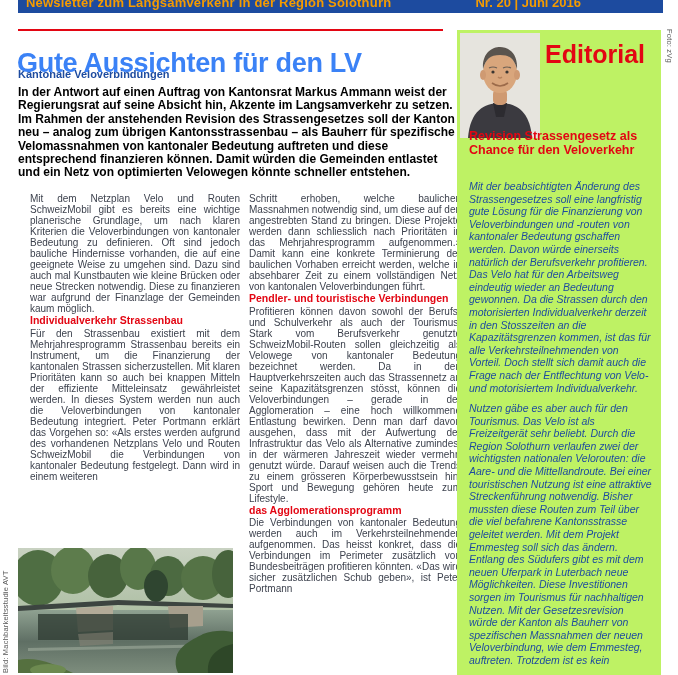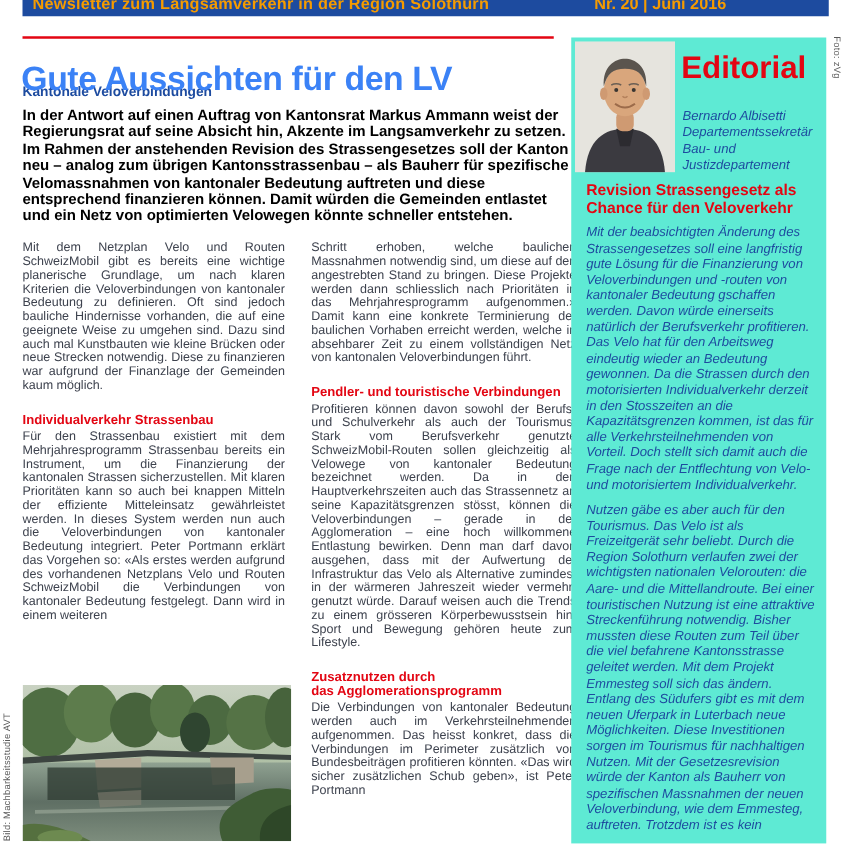--- a/index.html
+++ b/index.html
@@ -12,36 +12,36 @@
   .masthead-issue{position:absolute;top:-5px;right:82px;font-size:13px;font-weight:bold;color:#f59b00;white-space:nowrap;}
 
   .red-rule{position:absolute;left:18px;top:29px;width:425px;height:2px;background:#e30613;}
 
   .kicker{position:absolute;left:18px;top:36px;font-size:11px;font-weight:bold;color:#1d4b9f;margin-top:32px;}
   .headline{position:absolute;left:17px;top:48px;font-size:27px;font-weight:bold;color:#3b82f6;letter-spacing:-.3px;}
   .intro{position:absolute;left:18px;top:86px;width:440px;font-size:12px;line-height:13.4px;font-weight:bold;color:#000000;}
 
   
   .col{position:absolute;top:193px;font-size:10px;line-height:11px;color:#3d424e;text-align:justify;}
-  .col1{left:18px;width:210px;}
+  .col1{left:30px;width:210px;}
   .col2{left:249px;width:212px;height:482px;overflow:hidden;}
   .col p{margin:0 0 0 0;}
   .col .subhead{margin:7px 0 1px 0;font-size:10.5px;line-height:11.5px;font-weight:bold;color:#e30613;text-align:left;}
-  .col .subhead.first-gap{margin-top:17px;}
+  .col .subhead.first-gap{margin-top:1px;}
 
   
   .bridge-photo{position:absolute;left:18px;top:548px;width:215px;height:125px;overflow:hidden;}
   .photo-credit-left{position:absolute;left:1px;top:548px;height:125px;writing-mode:vertical-rl;transform:rotate(180deg);font-size:7.5px;color:#5a5a5a;letter-spacing:.2px;}
 
   
-  .sidebar{position:absolute;left:457px;top:30px;width:204px;height:645px;background:#5eead4;}
+  .sidebar{position:absolute;left:457px;top:30px;width:204px;height:645px;background:#bef264;}
   .sidebar-photo{position:absolute;left:3px;top:3px;width:80px;height:105px;overflow:hidden;}
   .editorial-title{position:absolute;left:88px;top:10px;font-size:25px;font-weight:bold;color:#e30613;}
   .editorial-author{position:absolute;left:89px;top:57px;font-size:10.5px;line-height:13px;font-style:italic;color:#1d4b9f;}
-  .editorial-heading{position:absolute;left:12px;top:116px;width:185px;font-size:12.5px;line-height:13.5px;font-weight:bold;color:#e30613;}
+  .editorial-heading{position:absolute;left:12px;top:100px;width:185px;font-size:12.5px;line-height:13.5px;font-weight:bold;color:#e30613;}
   .editorial-body{position:absolute;left:12px;top:150px;width:184px;font-size:10.5px;line-height:12.6px;font-style:italic;color:#1d4b9f;}
   .editorial-body p{margin:0 0 8px 0;}
 
   .photo-credit-right{position:absolute;left:665px;top:29px;height:60px;writing-mode:vertical-rl;font-size:7.5px;color:#5a5a5a;letter-spacing:.2px;}
 </style>
 </head>
 <body>
 
 <div id="page">
 
@@ -60,21 +60,20 @@
     <p>Mit dem Netzplan Velo und Routen SchweizMobil gibt es bereits eine wichtige planerische Grundlage, um nach klaren Kriterien die Veloverbindungen von kantonaler Bedeutung zu definieren. Oft sind jedoch bauliche Hindernisse vorhanden, die auf eine geeignete Weise zu umgehen sind. Dazu sind auch mal Kunstbauten wie kleine Brücken oder neue Strecken notwendig. Diese zu finanzieren war aufgrund der Finanzlage der Gemeinden kaum möglich.</p>
     <div class="subhead first-gap">Individualverkehr Strassenbau</div>
     <p>Für den Strassenbau existiert mit dem Mehrjahresprogramm Strassenbau bereits ein Instrument, um die Finanzierung der kantonalen Strassen sicherzustellen. Mit klaren Prioritäten kann so auch bei knappen Mitteln der effiziente Mitteleinsatz gewährleistet werden. In dieses System werden nun auch die Veloverbindungen von kantonaler Bedeutung integriert. Peter Portmann erklärt das Vorgehen so: «Als erstes werden aufgrund des vorhandenen Netzplans Velo und Routen SchweizMobil die Verbindungen von kantonaler Bedeutung festgelegt. Dann wird in einem weiteren</p>
   </div>
 
   <div class="col col2">
     <p>Schritt erhoben, welche baulichen Massnahmen notwendig sind, um diese auf den angestrebten Stand zu bringen. Diese Projekte werden dann schliesslich nach Prioritäten in das Mehrjahresprogramm aufgenommen.» Damit kann eine konkrete Terminierung der baulichen Vorhaben erreicht werden, welche in absehbarer Zeit zu einem vollständigen Netz von kantonalen Veloverbindungen führt.</p>
     <div class="subhead first-gap">Pendler- und touristische Verbindungen</div>
     <p>Profitieren können davon sowohl der Berufs- und Schulverkehr als auch der Tourismus. Stark vom Berufsverkehr genutzte SchweizMobil-Routen sollen gleichzeitig als Velowege von kantonaler Bedeutung bezeichnet werden. Da in den Hauptverkehrszeiten auch das Strassennetz an seine Kapazitätsgrenzen stösst, können die Veloverbindungen – gerade in der Agglomeration – eine hoch willkommene Entlastung bewirken. Denn man darf davon ausgehen, dass mit der Aufwertung der Infrastruktur das Velo als Alternative zumindest in der wärmeren Jahreszeit wieder vermehrt genutzt würde. Darauf weisen auch die Trends zu einem grösseren Körperbewusstsein hin. Sport und Bewegung gehören heute zum Lifestyle.</p>
     <div class="subhead first-gap">
-      <div>Zusatznutzen durch</div>
       <div>das Agglomerationsprogramm</div>
     </div>
     <p>Die Verbindungen von kantonaler Bedeutung werden auch im Verkehrsteilnehmenden aufgenommen. Das heisst konkret, dass die Verbindungen im Perimeter zusätzlich von Bundesbeiträgen profitieren könnten. «Das wird sicher zusätzlichen Schub geben», ist Peter Portmann</p>
   </div>
 
   <div class="photo-credit-left">Bild: Machbarkeitsstudie AVT</div>
   <div class="bridge-photo">
     <svg width="215" height="125" viewBox="0 0 215 125" xmlns="http://www.w3.org/2000/svg">
       <defs>
         <linearGradient id="sky" x1="0" y1="0" x2="0" y2="1">
@@ -138,26 +137,20 @@
 
         <circle cx="33" cy="39" r="1.6" fill="#3a3632"></circle>
         <circle cx="47" cy="39" r="1.6" fill="#3a3632"></circle>
         <path d="M29 35 Q33 33 37 35" stroke="#6b5f54" stroke-width="1.2" fill="none"></path>
         <path d="M43 35 Q47 33 51 35" stroke="#6b5f54" stroke-width="1.2" fill="none"></path>
         <path d="M32 50 Q40 56 48 50" stroke="#9c6b4a" stroke-width="1.6" fill="none"></path>
         <path d="M38 44 Q40 46 42 44" stroke="#b5825c" stroke-width="1.2" fill="none"></path>
       </svg>
     </div>
     <div class="editorial-title">Editorial</div>
-    <div class="editorial-author">
-      <div>Bernardo Albisetti</div>
-      <div>Departementssekretär</div>
-      <div>Bau- und</div>
-      <div>Justizdepartement</div>
-    </div>
     <div class="editorial-heading">Revision Strassengesetz als Chance für den Veloverkehr</div>
     <div class="editorial-body">
       <p>Mit der beabsichtigten Änderung des Strassengesetzes soll eine langfristig gute Lösung für die Finanzierung von Veloverbindungen und -routen von kantonaler Bedeutung gschaffen werden. Davon würde einerseits natürlich der Berufsverkehr profitieren. Das Velo hat für den Arbeitsweg eindeutig wieder an Bedeutung gewonnen. Da die Strassen durch den motorisierten Individualverkehr derzeit in den Stosszeiten an die Kapazitätsgrenzen kommen, ist das für alle Verkehrsteilnehmenden von Vorteil. Doch stellt sich damit auch die Frage nach der Entflechtung von Velo- und motorisiertem Individualverkehr.</p>
       <p>Nutzen gäbe es aber auch für den Tourismus. Das Velo ist als Freizeitgerät sehr beliebt. Durch die Region Solothurn verlaufen zwei der wichtigsten nationalen Velorouten: die Aare- und die Mittellandroute. Bei einer touristischen Nutzung ist eine attraktive Streckenführung notwendig. Bisher mussten diese Routen zum Teil über die viel befahrene Kantonsstrasse geleitet werden. Mit dem Projekt Emmesteg soll sich das ändern. Entlang des Südufers gibt es mit dem neuen Uferpark in Luterbach neue Möglichkeiten. Diese Investitionen sorgen im Tourismus für nachhaltigen Nutzen. Mit der Gesetzesrevision würde der Kanton als Bauherr von spezifischen Massnahmen der neuen Veloverbindung, wie dem Emmesteg, auftreten. Trotzdem ist es kein</p>
     </div>
   </div>
 
   <div class="photo-credit-right">Foto: zVg</div>
 
 </div>

